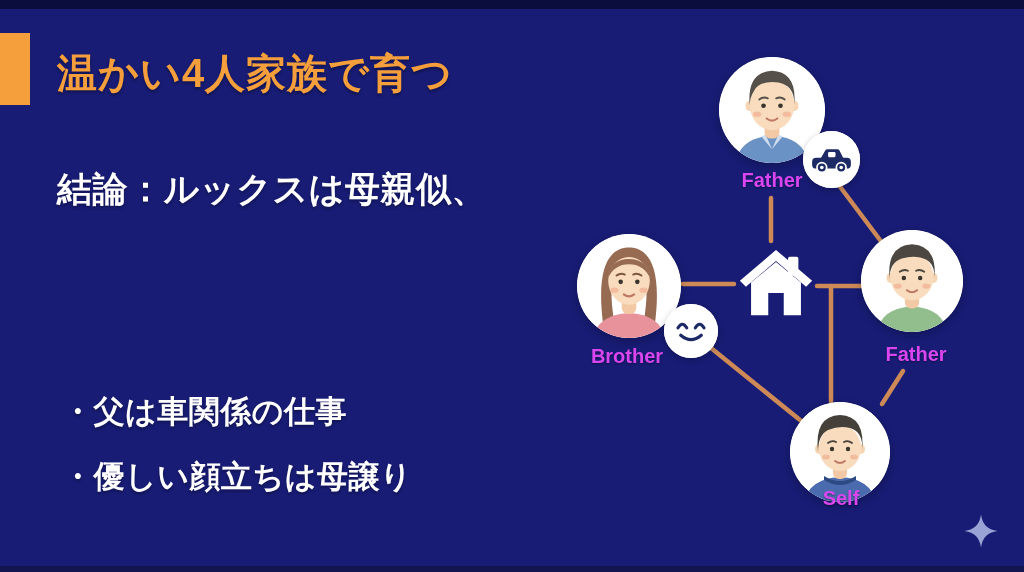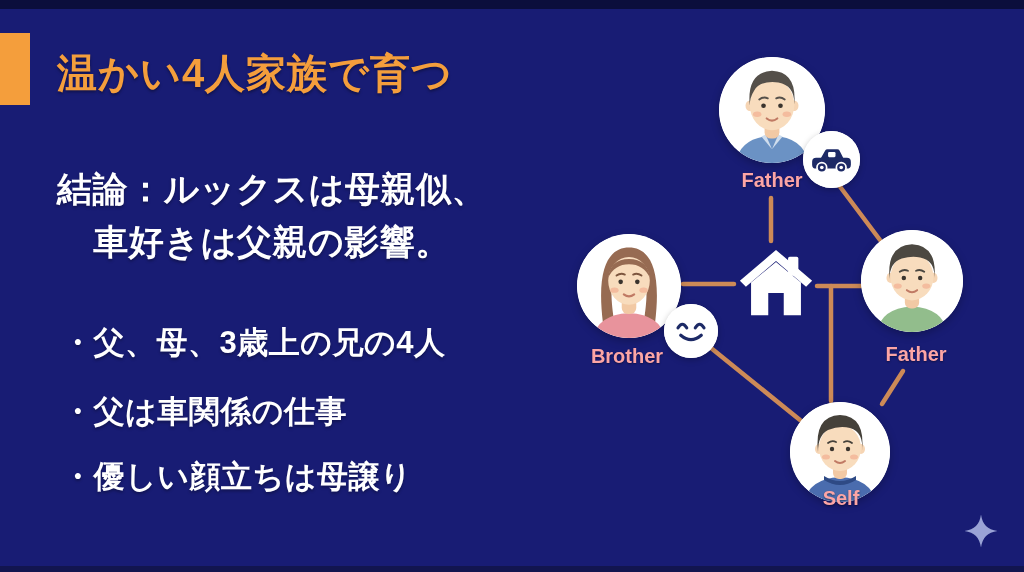--- a/index.html
+++ b/index.html
@@ -34,21 +34,20 @@
     text-shadow: 0 2px 3px rgba(0,0,0,0.35);
     white-space: nowrap;
   }
 
   .conclusion {
     position: absolute; left: 57px; top: 162px;
     font-size: 35px; font-weight: 800; color: #ffffff;
     line-height: 53px; letter-spacing: 0.5px;
     text-shadow: 0 2px 3px rgba(0,0,0,0.3);
     white-space: nowrap;
-    text-align: center;
   }
 
   .bullet {
     position: absolute; left: 62px;
     font-size: 31px; font-weight: 800; color: #ffffff;
     letter-spacing: 0.5px;
     text-shadow: 0 2px 3px rgba(0,0,0,0.3);
     white-space: nowrap;
   }
   .bullet-1 { top: 322px; }
@@ -81,21 +80,21 @@
   .badge-car    { left: 803px; top: 131px; width: 57px; height: 57px; }
   .badge-smiley { left: 664px; top: 304px; width: 54px; height: 54px; }
 
   .house {
     position: absolute; left: 730px; top: 243px; width: 92px; height: 86px;
   }
   .house svg { display: block; width: 100%; height: 100%; }
 
   .node-label {
     position: absolute; transform: translateX(-50%);
-    font-size: 20px; font-weight: 700; color: #fca5a5;
+    font-size: 20px; font-weight: 700; color: #d946ef;
     text-shadow: 0 1px 2px rgba(0,0,0,0.4);
     white-space: nowrap;
   }
   .label-father  { left: 772px; top: 169px; }
   .label-mother  { left: 627px; top: 345px; }
   .label-brother { left: 916px; top: 343px; }
   .label-self    { left: 841px; top: 487px; }
 
   .sparkle {
     position: absolute; left: 963px; top: 510px; width: 36px; height: 42px;
@@ -109,24 +108,22 @@
 
   <div class="band-top"></div>
   <div class="band-bottom"></div>
 
   <div class="accent-bar"></div>
 
   <div class="title">温かい4人家族で育つ</div>
 
   <div class="conclusion">
     <div>結論：ルックスは母親似、</div>
-    <div>車好きは父親の影響。</div>
-  </div>
-
-  <div class="bullet bullet-1">・父、母、3歳上の兄の4人</div>
+  </div>
+
   <div class="bullet bullet-2">・父は車関係の仕事</div>
   <div class="bullet bullet-3">・優しい顔立ちは母譲り</div>
 
   <svg class="lines-overlay" viewBox="0 0 1024 572">
     <g stroke="#cd8a57" stroke-width="4.5" stroke-linecap="round" fill="none">
       <line x1="771" y1="198" x2="771" y2="241"></line>
       <line x1="838" y1="184" x2="880" y2="240"></line>
       <line x1="683" y1="284" x2="734" y2="284"></line>
       <line x1="817" y1="286" x2="863" y2="286"></line>
       <line x1="831" y1="286" x2="831" y2="401"></line>

